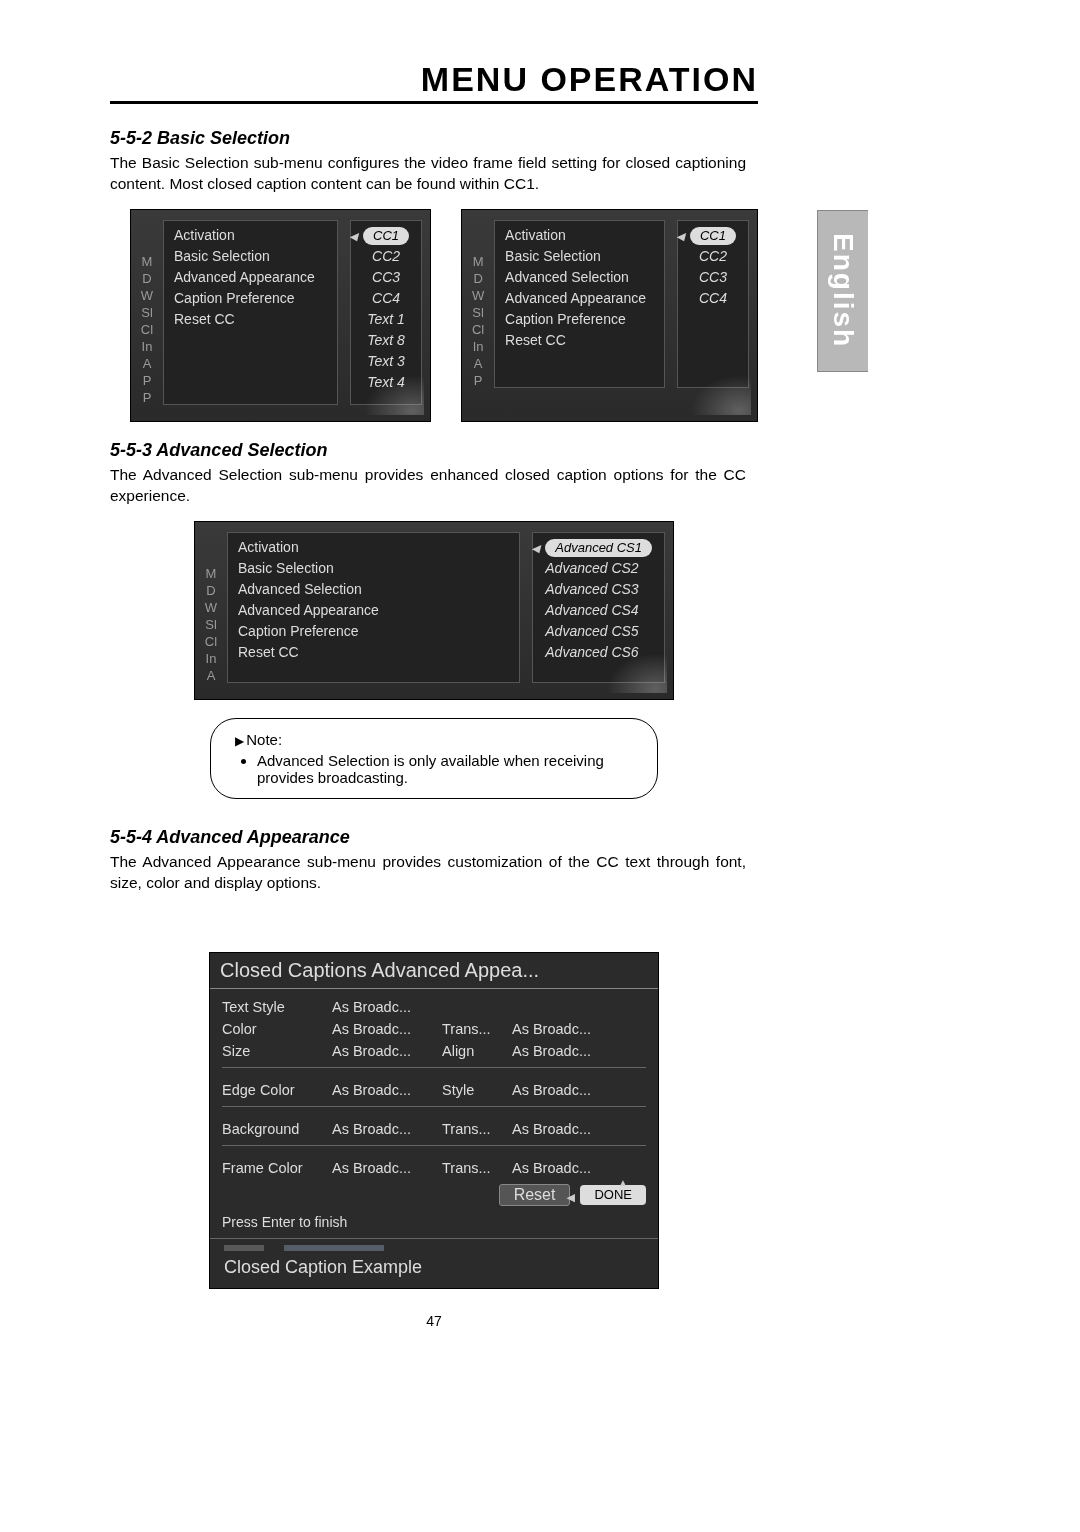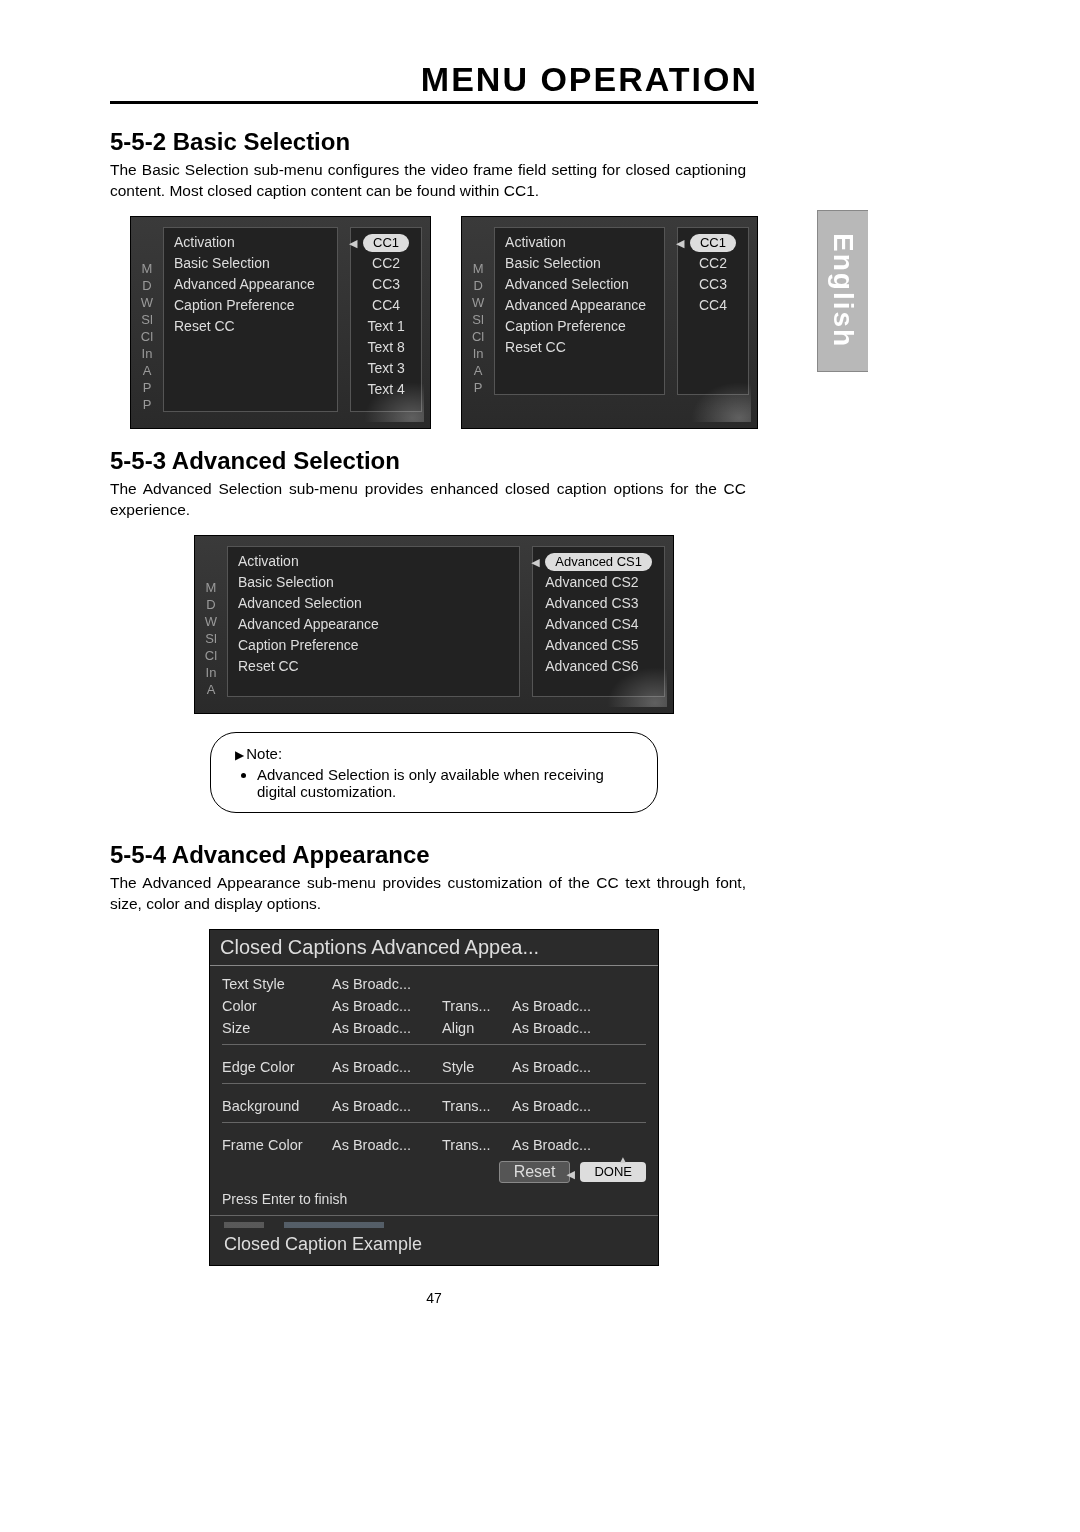--- a/index.html
+++ b/index.html
@@ -39,22 +39,23 @@
     justify-content: center;
   }
   .side-tab span {
     writing-mode: vertical-rl;
     font-size: 28px;
     font-weight: 700;
     color: #fff;
     letter-spacing: 2px;
   }
   h3.section {
-    font-size: 24px;
+    font-size: 18px;
     margin: 18px 0 4px 0;
+    font-style: italic;
   }
   p.body {
     font-size: 15.5px;
     margin: 0 12px 14px 0;
     text-align: justify;
     line-height: 1.35;
   }
   .row {
     display: flex;
     gap: 30px;
@@ -96,20 +97,21 @@
     line-height: 1.5;
   }
   .val-col {
     background: #222;
     border: 1px solid #555;
     padding: 4px 12px 8px 12px;
     font-size: 14px;
     line-height: 1.5;
     text-align: center;
     margin-left: 4px;
+    font-style: italic;
   }
   .pill {
     display:inline-block;
     background:#ddd;
     color:#000;
     border-radius: 10px;
     padding: 0 10px;
     font-size: 13px;
     line-height: 18px;
     position: relative;
@@ -143,20 +145,21 @@
   .note-box .lead::before { content:"▶"; font-size:12px; margin-right:2px; }
   .note-box ul { margin:4px 0 0 22px; padding:0; }
 
   
   .appearance {
     width: 450px;
     background:#2b2b2b;
     color:#ddd;
     border:1px solid #000;
     box-sizing:border-box;
+    margin-top:44px;
   }
   .appearance .hdr {
     border-bottom:1px solid #888;
     padding:6px 10px;
     font-size:20px;
   }
   .appearance .grid {
     display:grid;
     grid-template-columns: 110px 110px 70px 110px;
     font-size:14.5px;
@@ -333,21 +336,21 @@
             </div>
         </div>
       </div>
       <div class="shine"></div>
     </div>
   </div>
 
   <div class="note-box">
     <span class="lead">Note:</span>
     <ul>
-        <li>Advanced Selection is only available when receiving digital customization.</li>
+        <li>Advanced Selection is only available when receiving provides broadcasting.</li>
       </ul>
   </div>
 
   <h3 class="section">5-5-4  Advanced Appearance</h3>
   <p class="body">The Advanced Appearance sub-menu provides customization of the CC text through font, size, color and display options.</p>
 
   <div class="row center">
     <div class="appearance">
       <div class="hdr">Closed Captions Advanced Appea...</div>
       <div class="grid" id="app-rows1">

